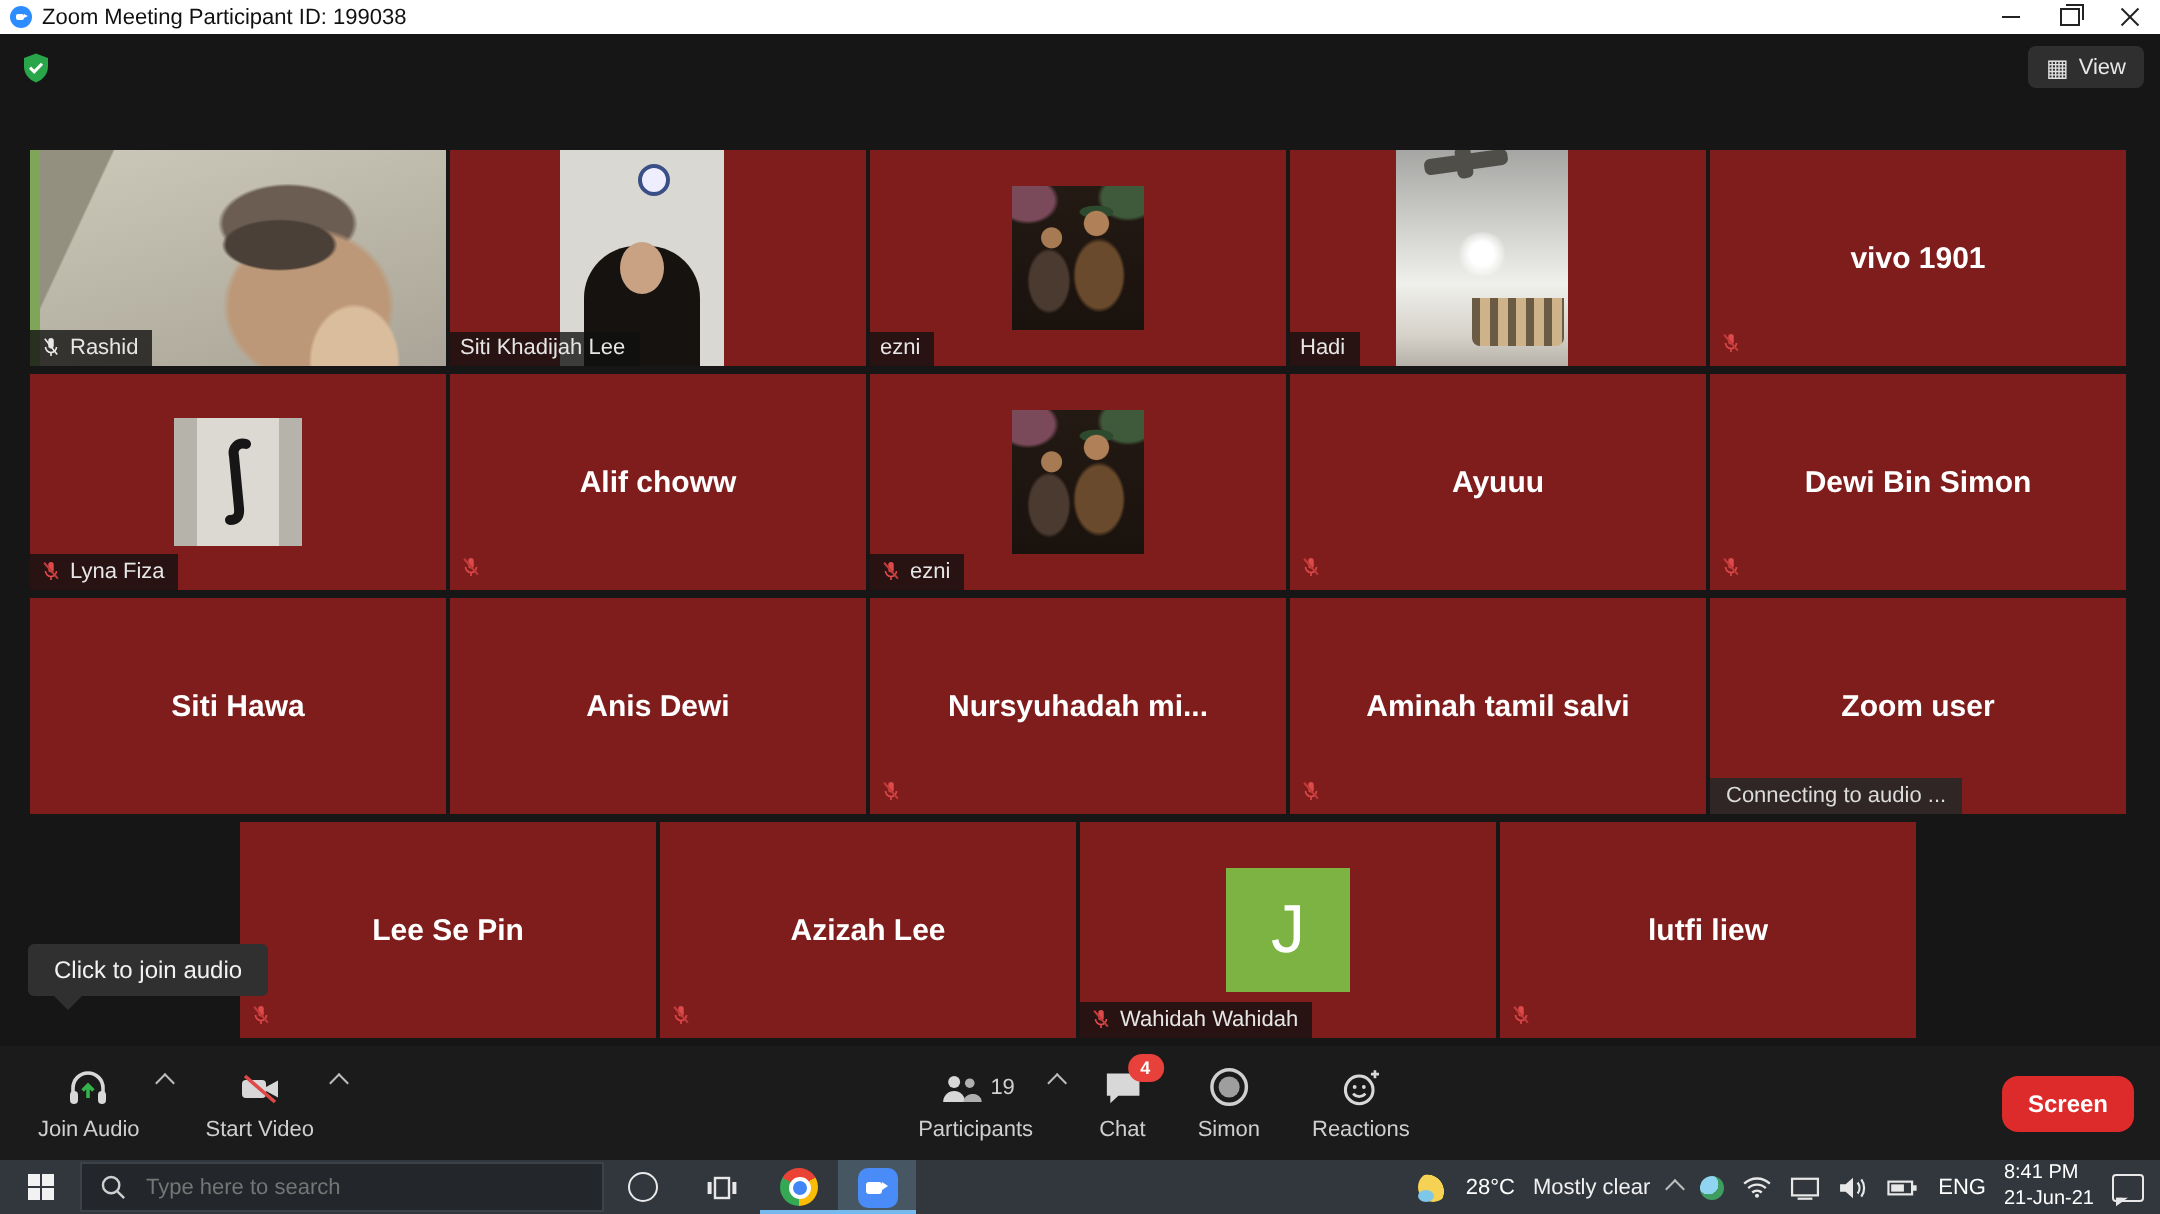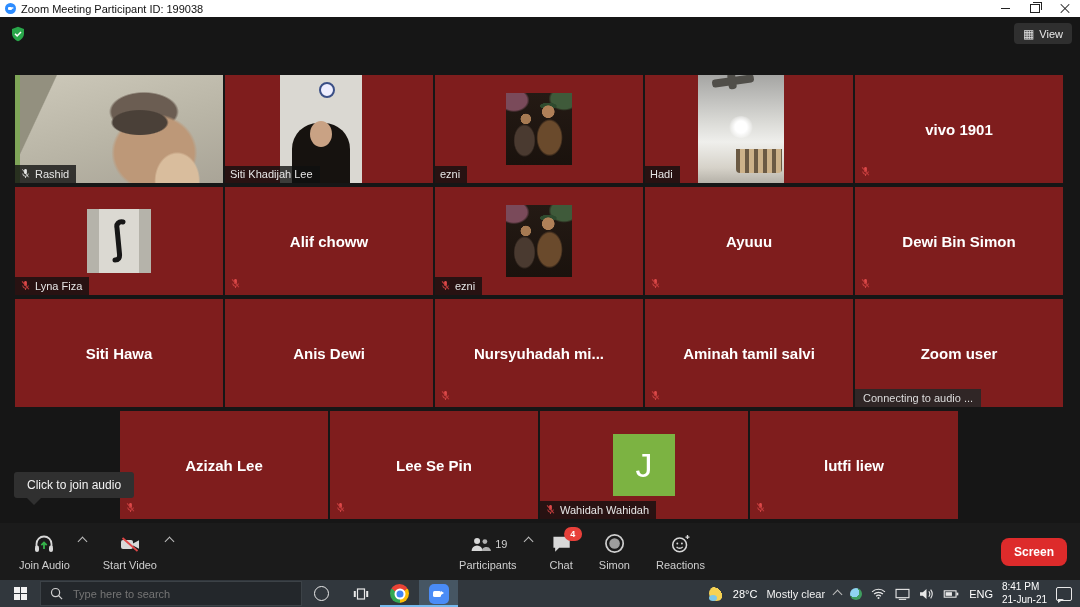--- a/index.html
+++ b/index.html
@@ -319,32 +319,32 @@
           </span>
       </div>
       <div class="tile">
         <div class="center-name">Zoom user</div>
         <div class="status-label">Connecting to audio ...</div>
       </div>
     </div>
 
     <div class="grow">
       <div class="tile">
+        <div class="center-name">Lee Se Pin</div>
+        <span class="mic-corner">
+            <svg viewBox="0 0 16 16" width="11" height="13">
+              <rect x="6" y="1.5" width="4" height="7.5" rx="2" fill="#de4949"></rect>
+              <path d="M4 8a4 4 0 0 0 8 0" fill="none" stroke="#de4949" stroke-width="1.2"></path>
+              <line x1="8" y1="12" x2="8" y2="14.5" stroke="#de4949" stroke-width="1.2"></line>
+              <line x1="3" y1="2" x2="13" y2="13.5" stroke="#c23b3b" stroke-width="1.5"></line>
+            </svg>
+          </span>
+      </div>
+      <div class="tile">
         <div class="center-name">Azizah Lee</div>
-        <span class="mic-corner">
-            <svg viewBox="0 0 16 16" width="11" height="13">
-              <rect x="6" y="1.5" width="4" height="7.5" rx="2" fill="#de4949"></rect>
-              <path d="M4 8a4 4 0 0 0 8 0" fill="none" stroke="#de4949" stroke-width="1.2"></path>
-              <line x1="8" y1="12" x2="8" y2="14.5" stroke="#de4949" stroke-width="1.2"></line>
-              <line x1="3" y1="2" x2="13" y2="13.5" stroke="#c23b3b" stroke-width="1.5"></line>
-            </svg>
-          </span>
-      </div>
-      <div class="tile">
-        <div class="center-name">Lee Se Pin</div>
         <span class="mic-corner">
             <svg viewBox="0 0 16 16" width="11" height="13">
               <rect x="6" y="1.5" width="4" height="7.5" rx="2" fill="#de4949"></rect>
               <path d="M4 8a4 4 0 0 0 8 0" fill="none" stroke="#de4949" stroke-width="1.2"></path>
               <line x1="8" y1="12" x2="8" y2="14.5" stroke="#de4949" stroke-width="1.2"></line>
               <line x1="3" y1="2" x2="13" y2="13.5" stroke="#c23b3b" stroke-width="1.5"></line>
             </svg>
           </span>
       </div>
       <div class="tile">

